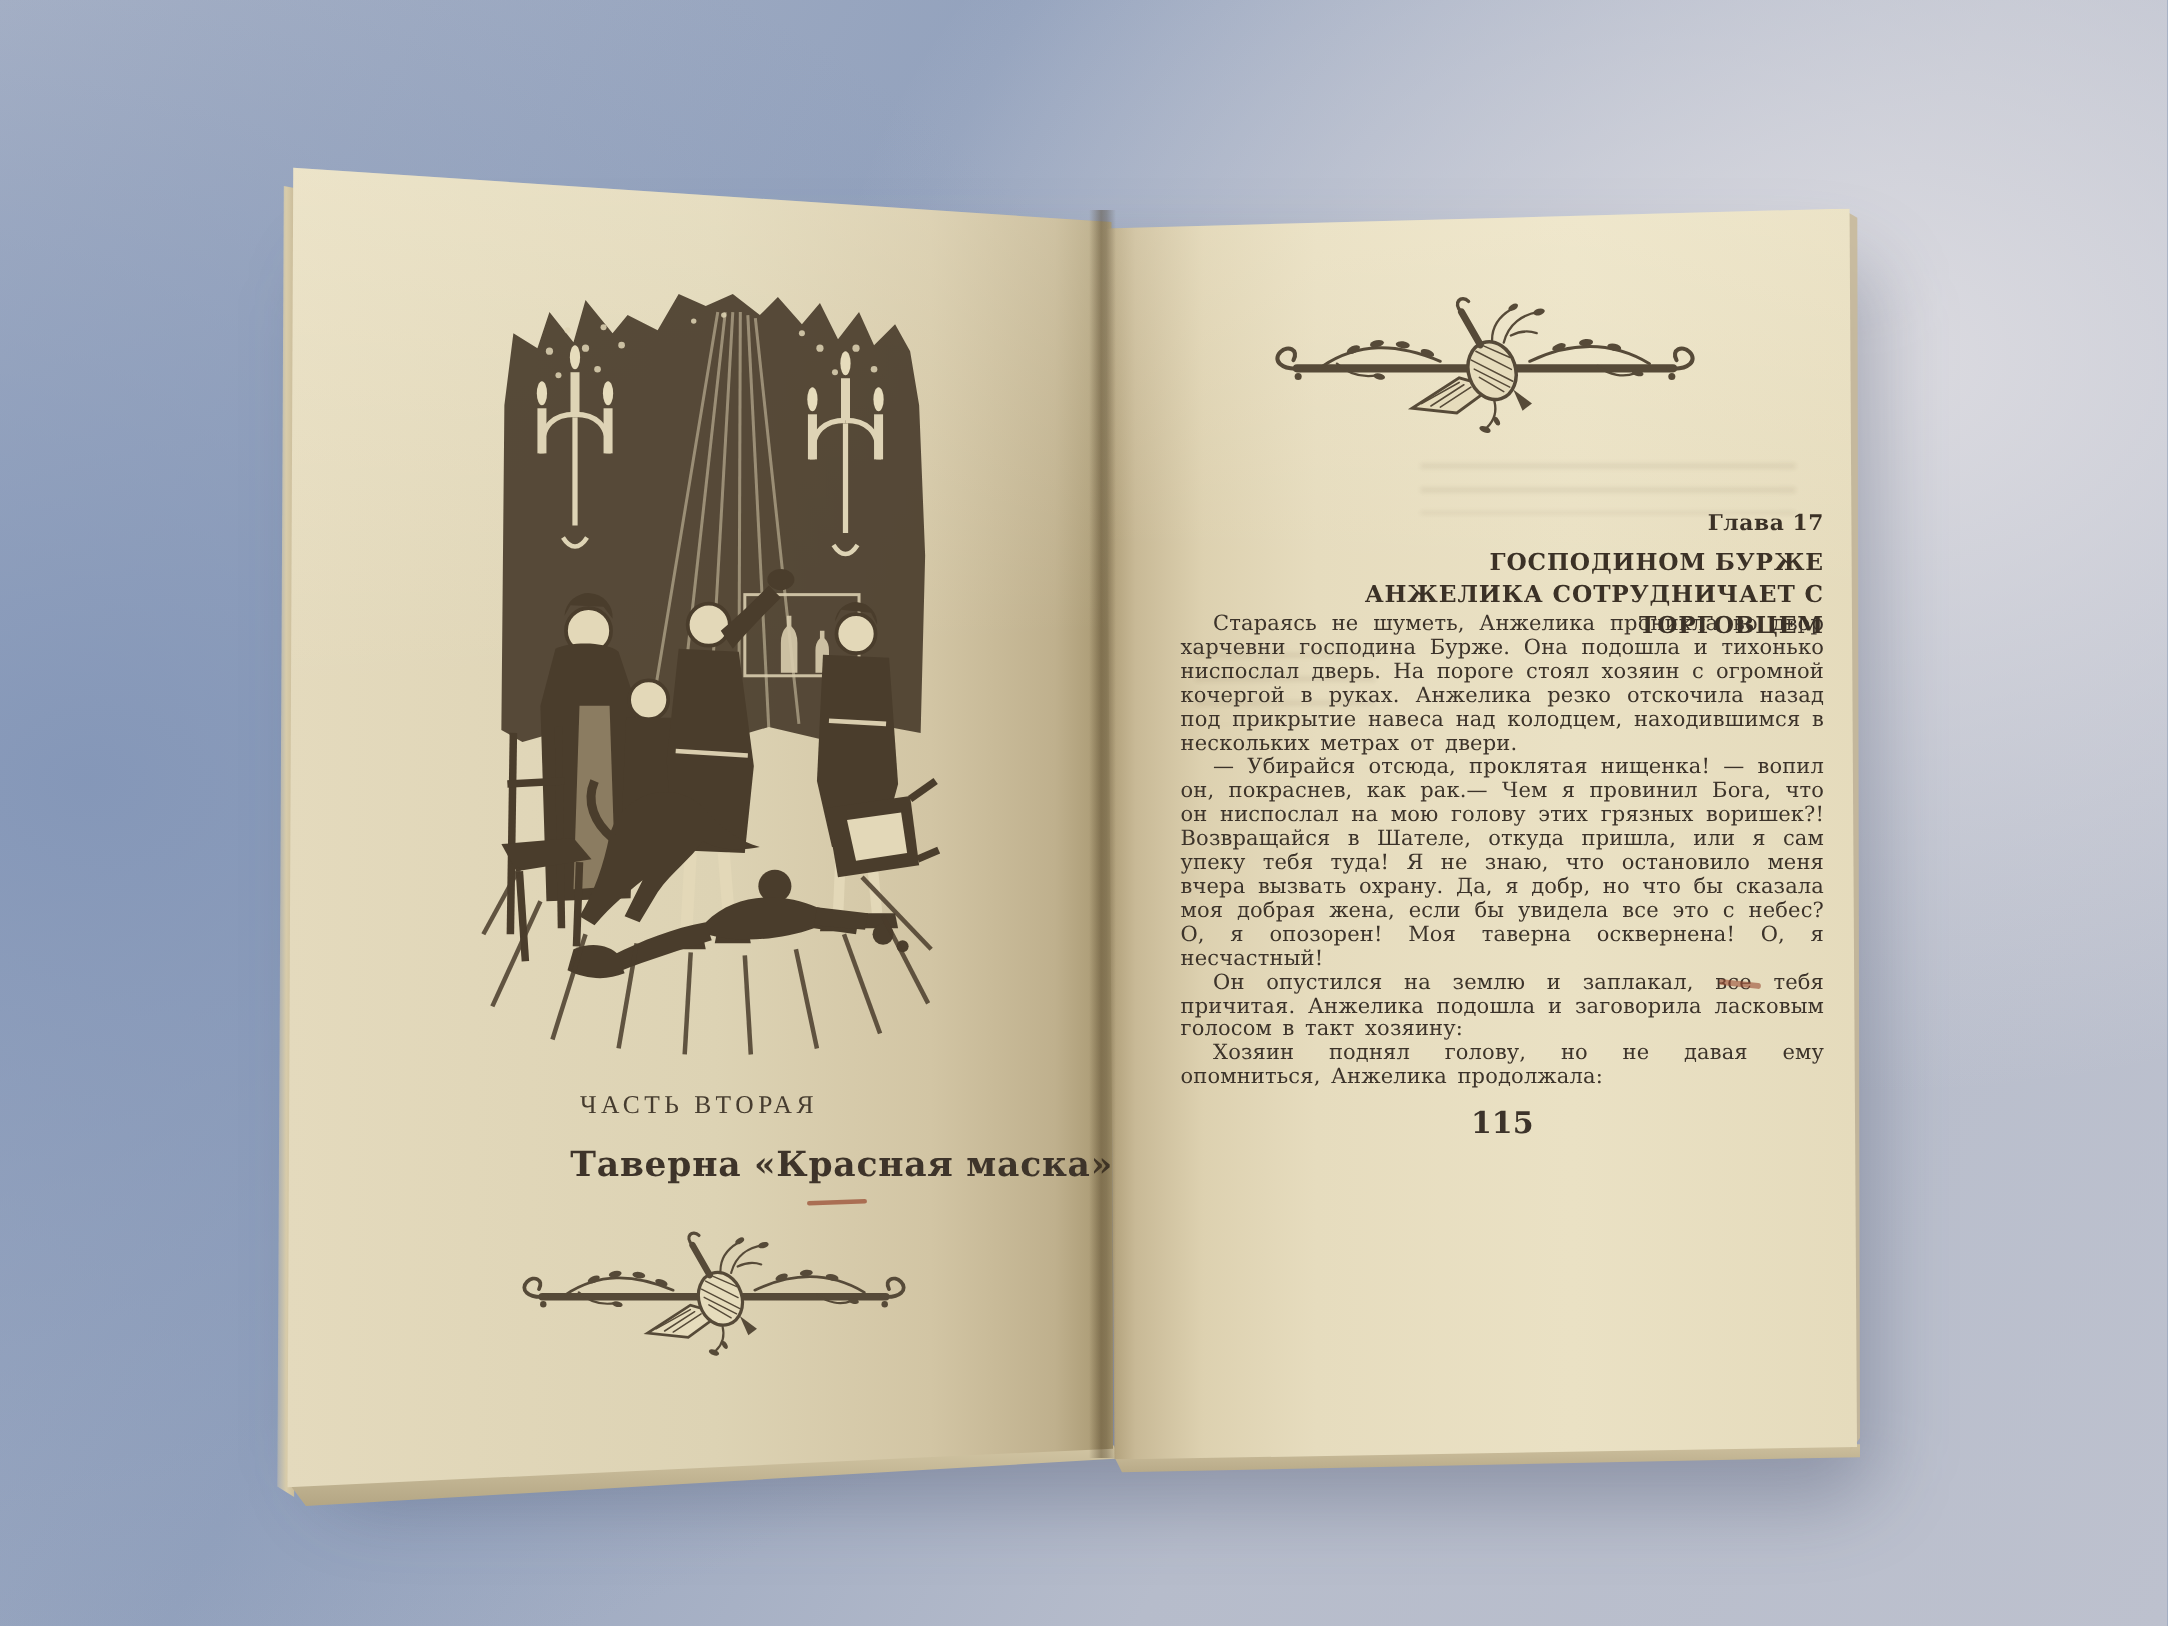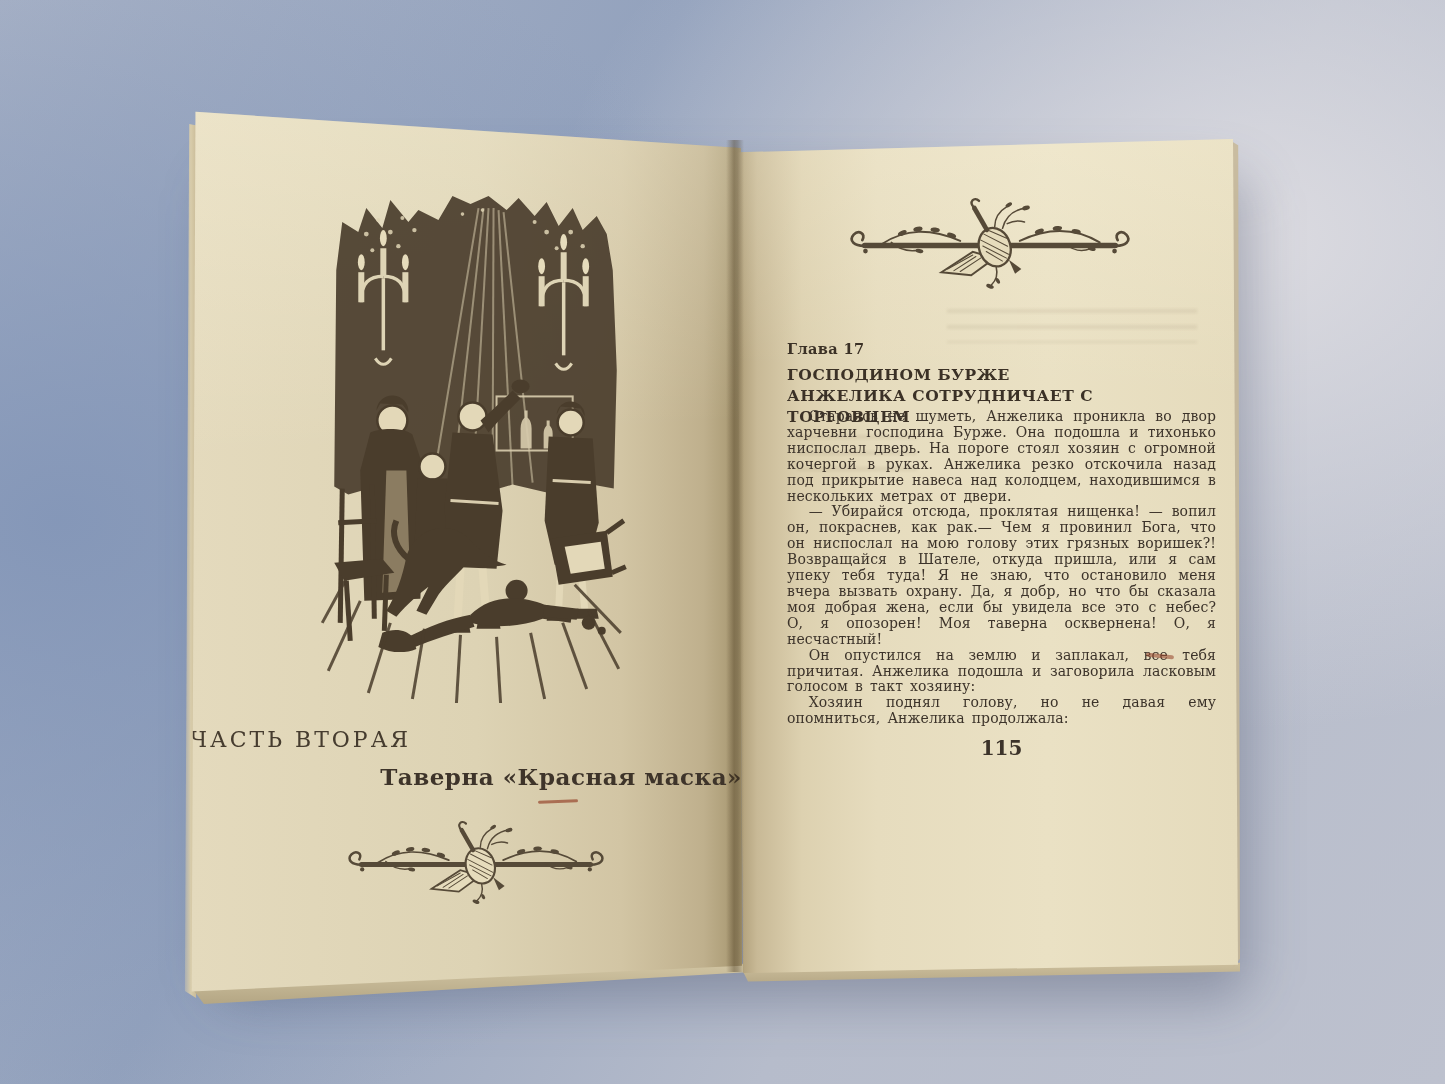--- a/index.html
+++ b/index.html
@@ -50,41 +50,41 @@
       linear-gradient(184deg, rgba(255,250,230,.25), rgba(255,255,255,0) 30%),
       linear-gradient(to right, #ab9a74 0%, #c8b996 4%, #ddd1b0 13%, #e6dcbe 28%, #eae1c4 62%, #e5dbbc 100%);
   }
   .gutter-crease{
     position:absolute; left:726px; top:140px; width:18px; height:832px;
     background:linear-gradient(to right, rgba(70,55,30,0) 0%, rgba(72,56,30,.42) 45%, rgba(60,46,24,.30) 65%, rgba(0,0,0,0) 100%);
   }
   
   .illustration{position:absolute; left:130px; top:60px; width:307px; height:536px;}
   .part-label{
-    position:absolute; left:0; width:100%; top:617px; text-align:left;
-    font-size:22px; letter-spacing:3px; color:#463c2f; font-weight:normal;
+    position:absolute; left:0; width:100%; top:617px; text-align:center;
+    font-size:17px; letter-spacing:3px; color:#463c2f; font-weight:normal;font-family:Liberation Serif, serif;
   }
   .part-title{
     position:absolute; left:0; width:100%; top:653px; text-align:right;
     font-size:23px; font-weight:bold; color:#3e342a; letter-spacing:.5px;
   }
   .vignette-left{position:absolute; left:150px; top:710px; width:272px; height:86px;}
   .stray-mark{
     position:absolute; background:#9b4f35; opacity:.75; border-radius:2px;
   }
   .mark-left{left:348px; top:690px; width:40px; height:3px; transform:rotate(-2deg);}
   
   .vignette-right{position:absolute; left:80px; top:58px; width:346px; height:94px;}
   .showthrough{
     position:absolute; opacity:.09; filter:blur(1.5px);
     background:repeating-linear-gradient(to bottom, rgba(0,0,0,0) 0 12px, rgba(90,72,48,.9) 12px 16px);
   }
   .st1{left:210px; top:158px; width:250px; height:46px;}
   .st2{left:60px; top:284px; width:120px; height:60px;}
-  .chapter-block{position:absolute; left:50px; top:201px; width:429px; text-align:left; color:#3b3126;}
+  .chapter-block{position:absolute; left:50px; top:201px; width:429px; text-align:right; color:#3b3126;}
   .chapter-label{font-size:14.5px; font-weight:bold; letter-spacing:.4px;}
   .chapter-title{margin-top:7px; font-size:15.5px; font-weight:bold; letter-spacing:.6px; line-height:21px;}
   .text-column{
     position:absolute; left:50px; top:270px; width:429px; color:#3c332a;
   }
   .text-column p{
     margin:0; text-indent:1.55em; text-align:justify;
     font-size:14px; line-height:15.9px; word-spacing:2.5px; letter-spacing:.1px;
   }
   .page-number{

